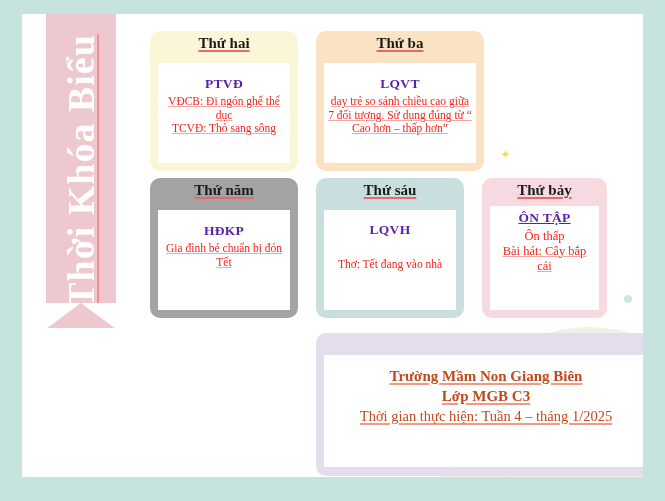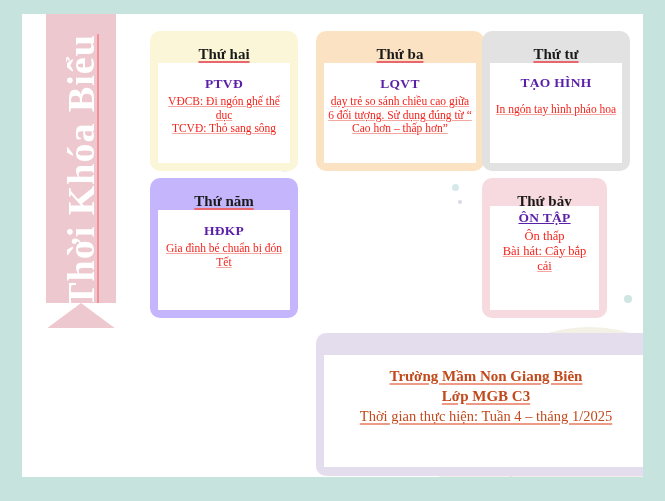--- a/index.html
+++ b/index.html
@@ -102,21 +102,21 @@
     position: absolute;
     border-radius: 10px;
     box-sizing: border-box;
     padding: 0;
   }
   .card-title {
     text-align: center;
     font-size: 15px;
     font-weight: bold;
     color: #1a1a1a;
-    padding-top: 15px;
+    padding-top: 4px;
     padding-bottom: 3px;
     font-family: "Liberation Serif", serif;
     text-decoration: underline;
     text-decoration-color: #e8666c;
     text-decoration-thickness: 2px;
     text-underline-offset: 2px;
   }
   .card-body {
     position: absolute;
     left: 8px;
@@ -148,21 +148,21 @@
     text-underline-offset: 1px;
   }
   .detail.plain {
     text-decoration: none;
   }
 
   
   #card-mon  { left: 128px; top: 17px;  width: 148px; height: 140px; background: #faf6d7; }
   #card-tue  { left: 294px; top: 17px;  width: 168px; height: 140px; background: #fbe2c2; }
   #card-wed  { left: 460px; top: 17px;  width: 148px; height: 140px; background: #e2e2e2; }
-  #card-thu  { left: 128px; top: 164px; width: 148px; height: 140px; background: #c4b5fd; }
+  #card-thu  { left: 128px; top: 164px; width: 148px; height: 140px; background: #a3a3a3; }
   #card-fri  { left: 294px; top: 164px; width: 148px; height: 140px; background: #c9dfdf; }
   #card-sat  { left: 460px; top: 164px; width: 125px; height: 140px; background: #f7dae0; }
 
   
   #footer-card {
     position: absolute;
     left: 294px;
     top: 319px;
     width: 340px;
     height: 143px;
@@ -248,40 +248,40 @@
         <div class="subject">PTVĐ</div>
         <div class="detail">VĐCB:  Đi ngón ghế thể dục</div>
         <div class="detail">TCVĐ:  Thỏ sang sông</div>
       </div>
     </div>
 
     <div class="card" id="card-tue">
       <div class="card-title">Thứ ba</div>
       <div class="card-body">
         <div class="subject">LQVT</div>
-        <div class="detail">dạy trẻ so sánh chiều cao giữa 6 đối tượng. Sử dụng đúng từ “ Cao hơn – thấp hơn”</div>
-      </div>
-    </div>
-
-    <div class="card" id="card-wed">
-      <div class="card-title">Thứ tư</div>
-      <div class="card-body">
-        <div class="subject" style="margin-top:8px;">TẠO HÌNH</div>
-        <div class="detail" style="margin-top:12px;">In ngón tay hình pháo hoa</div>
-      </div>
-    </div>
+        <div class="detail">dạy trẻ so sánh chiều cao giữa 7 đối tượng. Sử dụng đúng từ “ Cao hơn – thấp hơn”</div>
+      </div>
+    </div>
+
 
     <div class="card" id="card-thu">
       <div class="card-title">Thứ năm</div>
       <div class="card-body">
         <div class="subject" style="">HĐKP</div>
         <div class="detail" style="">Gia  đình bé chuẩn bị đón Tết</div>
       </div>
     </div>
 
+    <div class="card" id="card-fri">
+      <div class="card-title">Thứ sáu</div>
+      <div class="card-body">
+        <div class="subject" style="margin-top:8px;">LQVH</div>
+        <div class="detail plain" style="margin-top:20px;">Thơ: Tết đang vào nhà</div>
+      </div>
+    </div>
 
     <div class="card" id="card-sat">
       <div class="card-title">Thứ bảy</div>
       <div class="card-body" style="top:28px;">
         <div class="subject" style="margin-top:0px;text-decoration:underline;">ÔN TẬP</div>
         <div class="detail plain" style="font-size:12.5px;">Ôn thấp</div>
         <div class="detail" style="font-size:12.5px;">Bài hát: Cây bắp cải</div>
       </div>
     </div>
 

